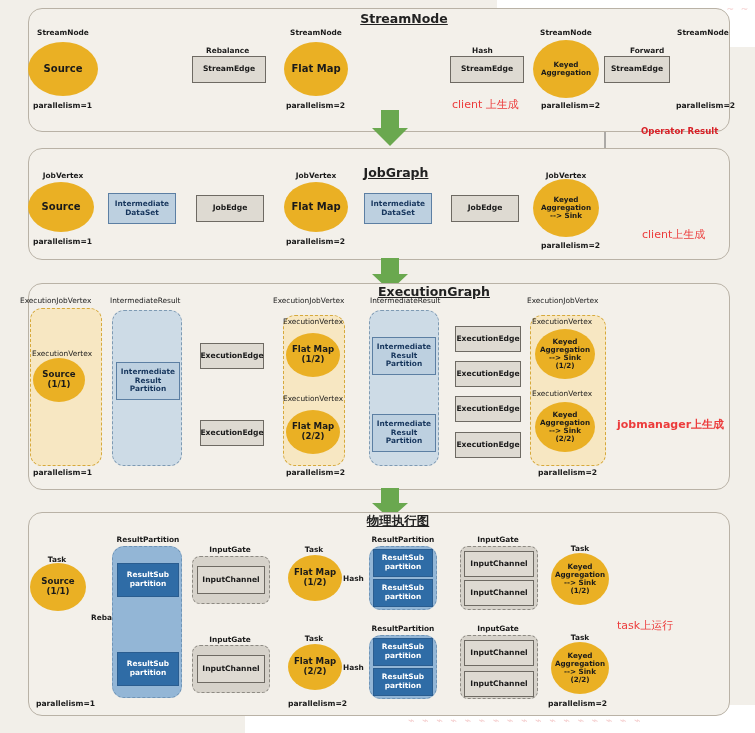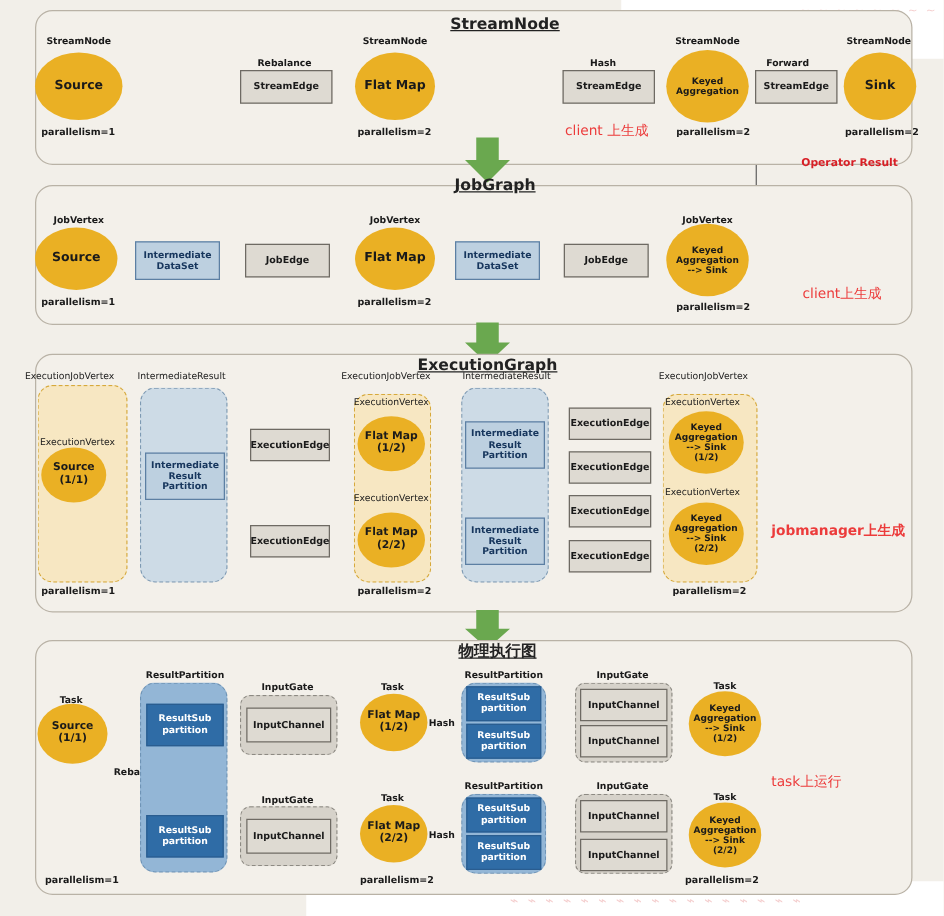--- a/index.html
+++ b/index.html
@@ -165,38 +165,35 @@
 
   <div class="cap" style="left:566px;top:29px;">StreamNode</div>
   <div class="ellipse esm" style="left:533px;top:40px;width:66px;height:58px;">
     <span>
       <span>Keyed</span><br>
       <span>Aggregation</span>
     </span>
   </div>
   <div class="par" style="left:541px;top:101px;">parallelism=2</div>
 
-  <div class="edgelab" style="left:613px;top:46px;">Forward</div>
+  <div class="edgelab" style="left:630px;top:46px;">Forward</div>
   <div class="gbox" style="left:604px;top:56px;width:64px;height:25px;">StreamEdge</div>
 
   <div class="cap" style="left:703px;top:29px;">StreamNode</div>
-  <div class="ellipse ebig" style="left:675px;top:42px;width:58px;height:54px;">
-    <span>Sink</span>
-  </div>
   <div class="par" style="left:676px;top:101px;">parallelism=2</div>
 
   <div class="redlab" style="left:452px;top:97px;">client 上生成</div>
   <div class="redlab-sm" style="left:641px;top:126px;">Operator Result</div>
 
   <svg class="ov">
     <path d="M381,110 L399,110 L399,128 L408,128 L390,146 L372,128 L381,128 Z" fill="#6aa84f"></path>
   </svg>
 
   <div class="panel" style="left:28px;top:148px;width:700px;height:110px;"></div>
-  <div class="panel-title" style="left:396px;top:140px;">JobGraph</div>
+  <div class="panel-title" style="left:396px;top:165px;">JobGraph</div>
 
   <div class="cap" style="left:63px;top:172px;">JobVertex</div>
   <div class="ellipse ebig" style="left:28px;top:182px;width:66px;height:50px;">
     <span>Source</span>
   </div>
   <div class="par" style="left:33px;top:237px;">parallelism=1</div>
 
   <div class="bbox" style="left:108px;top:193px;width:66px;height:29px;">
     <span>
       <span>Intermediate</span><br>
@@ -229,21 +226,21 @@
   </div>
   <div class="par" style="left:541px;top:241px;">parallelism=2</div>
 
   <div class="redlab" style="left:642px;top:227px;">client上生成</div>
 
   <svg class="ov">
     <path d="M381,258 L399,258 L399,274 L408,274 L390,291 L372,274 L381,274 Z" fill="#6aa84f"></path>
   </svg>
 
   <div class="panel" style="left:28px;top:283px;width:700px;height:205px;"></div>
-  <div class="panel-title" style="left:390px;top:284px;">ExecutionGraph</div>
+  <div class="panel-title" style="left:434px;top:284px;">ExecutionGraph</div>
 
   <div class="cap-l" style="left:20px;top:296px;">ExecutionJobVertex</div>
   <div class="cont-org" style="left:30px;top:308px;width:70px;height:156px;"></div>
   <div class="cap-l" style="left:32px;top:349px;">ExecutionVertex</div>
   <div class="ellipse emd" style="left:33px;top:358px;width:52px;height:44px;">
     <span>
       <span>Source</span><br>
       <span>(1/1)</span>
     </span>
   </div>

